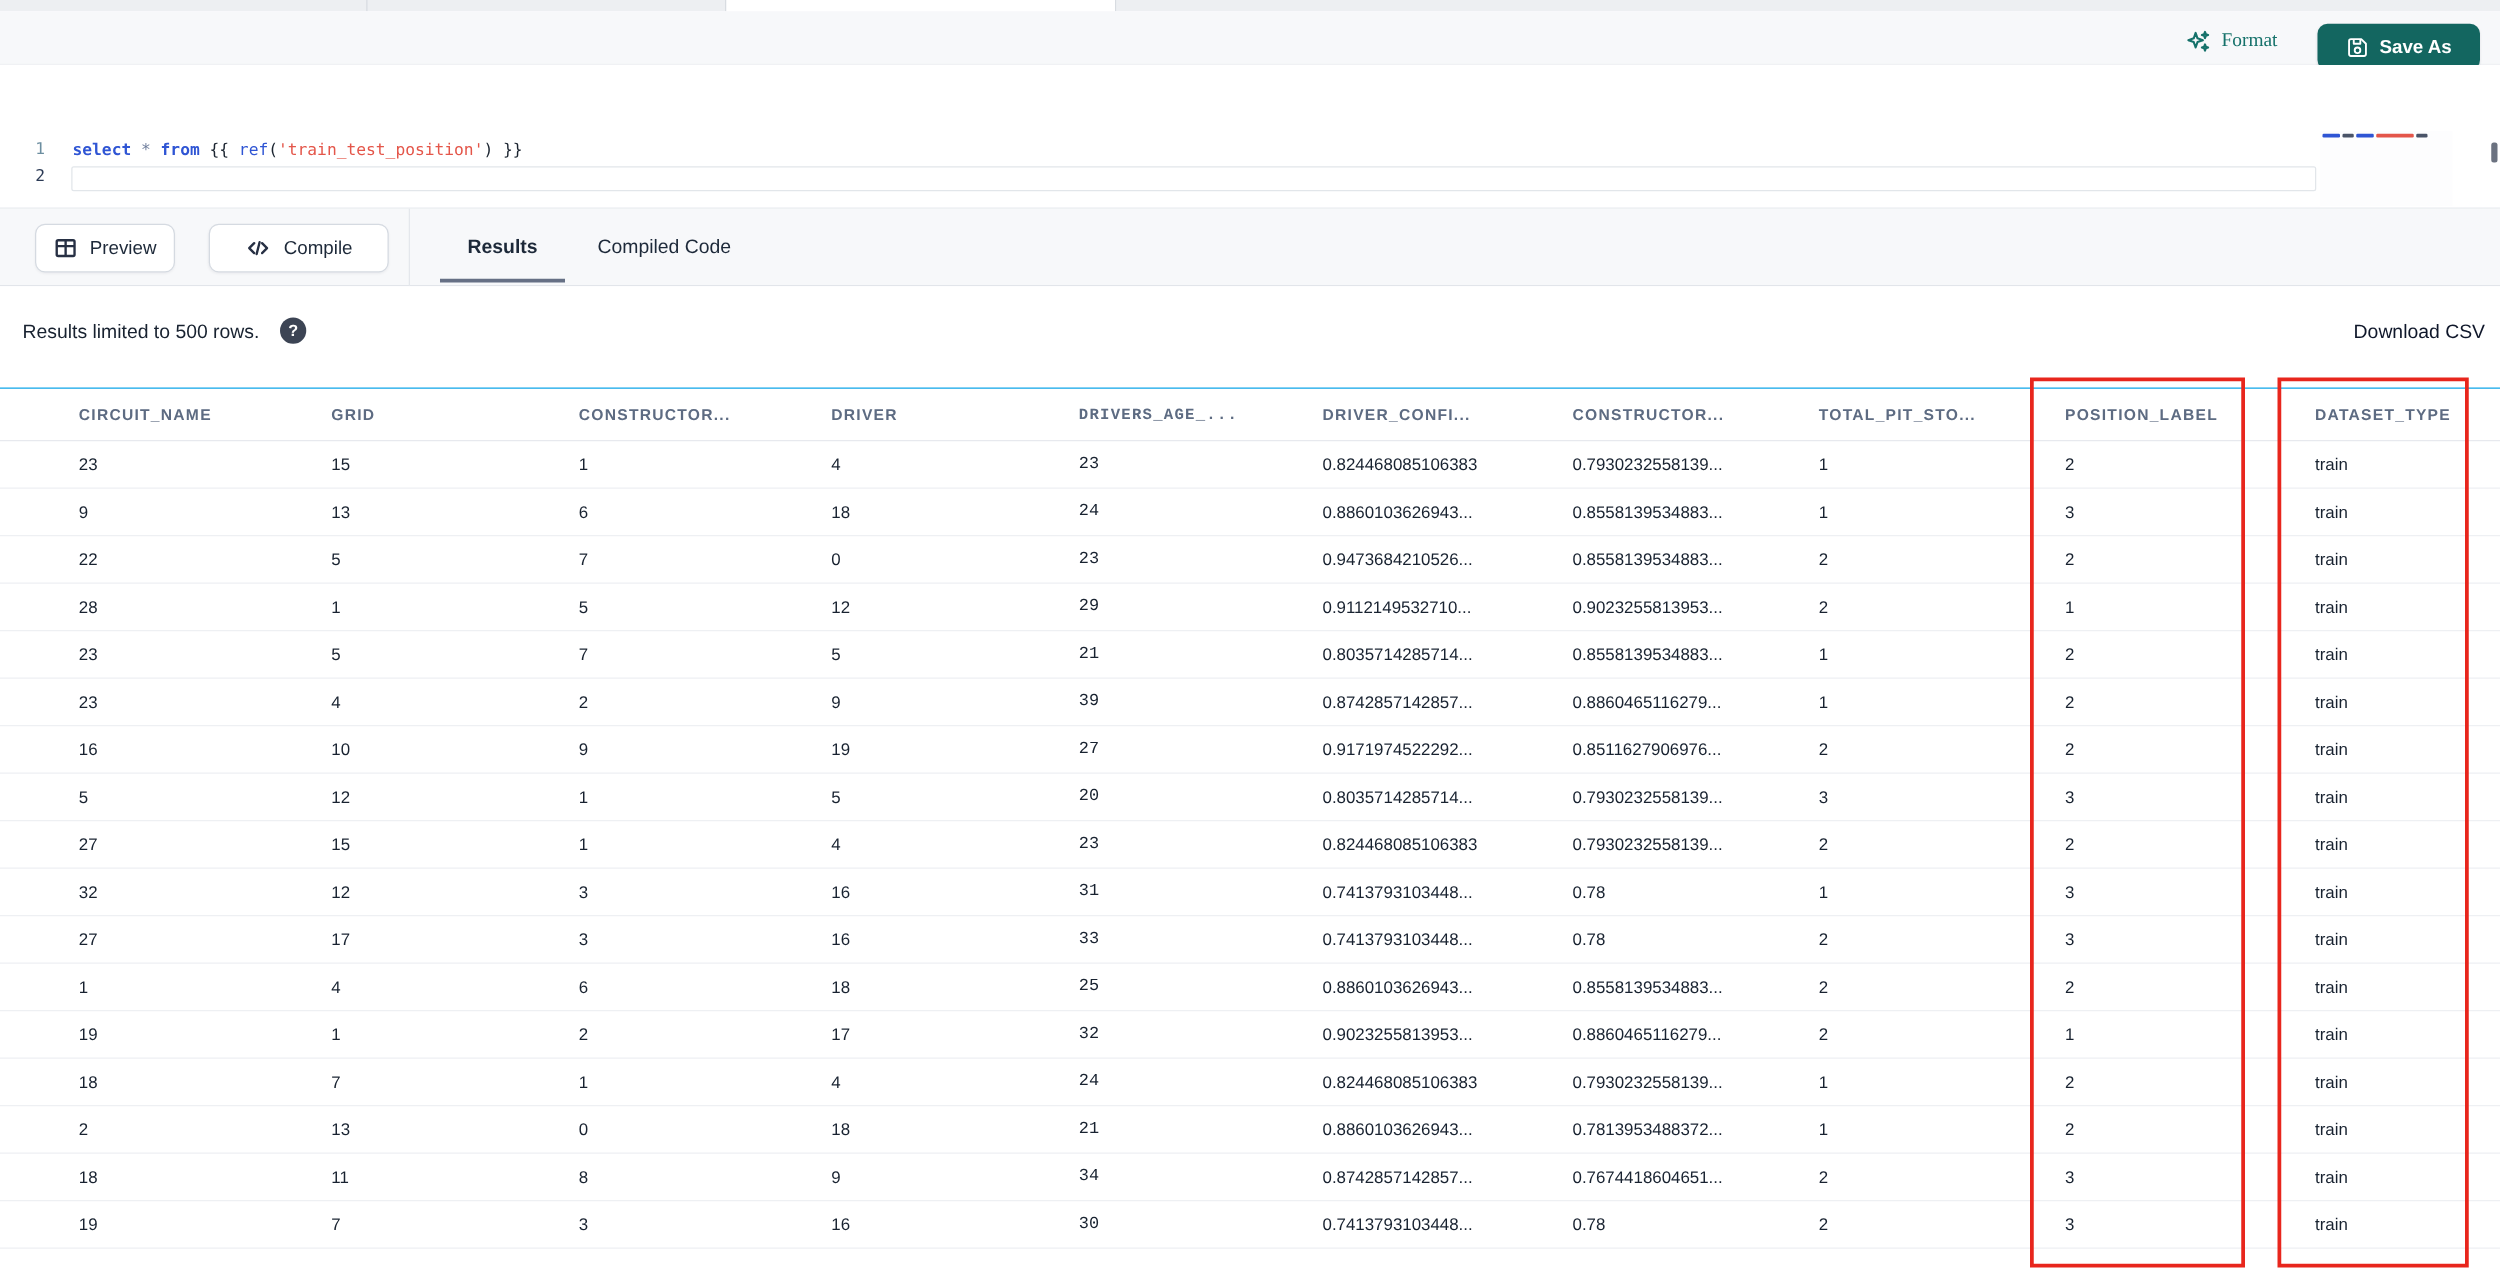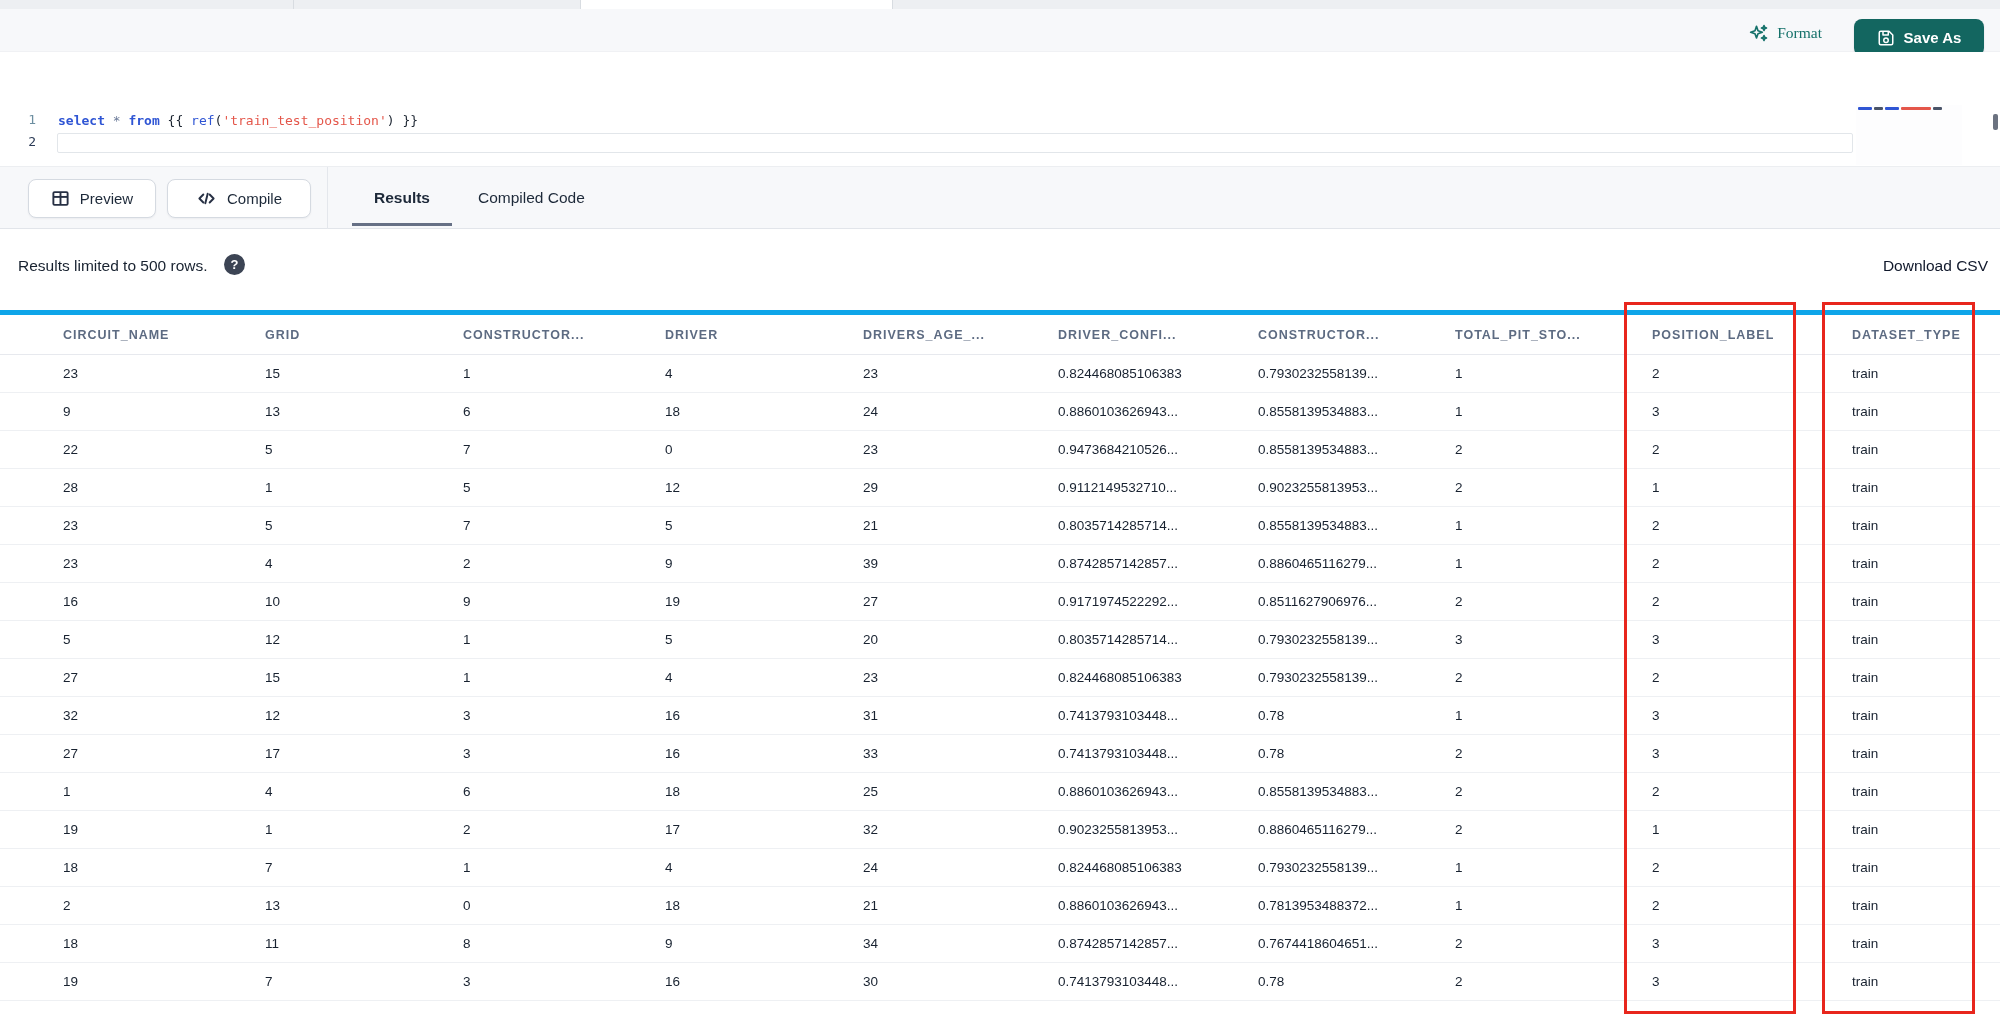--- a/index.html
+++ b/index.html
@@ -48,21 +48,21 @@
   .scrollbar-handle { position:absolute; left:1993px; top:62px; width:5px; height:16px;
                  background:#6b7280; border-radius:2px; }
 
   
   .action-bar { position:absolute; left:0; top:166px; width:2000px; height:63px; background:#f7f8fa;
                 border-top:1px solid #eceef1; border-bottom:1px solid #e2e5ea; }
   .btn { position:absolute; top:12px; height:39px; background:#ffffff; border:1px solid #d5dae1;
          border-radius:8px; display:flex; align-items:center; justify-content:center; gap:10px;
          font-size:15px; font-weight:500; color:#1d2939; cursor:pointer;
          box-shadow:0 1px 2px rgba(16,24,40,.05); }
-  .btn-preview { left:28px; width:128px; }
+  .btn-preview { left:28px; width:112px; }
   .btn-compile { left:167px; width:144px; }
   .vdivider { position:absolute; left:327px; top:0; width:1px; height:62px; background:#e4e7ec; }
   .tabs { position:absolute; left:350px; top:0; height:62px; display:flex; }
   .tab { position:relative; height:62px; display:flex; align-items:center; padding:0 24px;
          font-size:15.5px; color:#1d2939; cursor:pointer;text-align:center; }
   .tab.active { font-weight:600; }
   .tab.active::after { content:""; position:absolute; left:2px; right:2px; bottom:3px; height:3px;
          background:#667085; }
 
   
@@ -70,30 +70,30 @@
   .limit-text { position:absolute; left:18px; top:28px; font-size:15.5px; color:#182230; }
   .help-icon { position:absolute; left:224px; top:25px; width:21px; height:21px; border-radius:50%;
          background:#3c4454; color:#ffffff; font-size:13px; font-weight:bold; text-align:center;
          line-height:21px; cursor:pointer; }
   .download-csv { position:absolute; right:12px; top:28px; font-size:15.5px; color:#0f172a; cursor:pointer; }
 
   
   .results-table-wrap { position:absolute; left:0; top:310px; width:2000px; }
   table.results { width:2000px; table-layout:fixed; border-collapse:collapse; }
   table.results col { width:200px; }
-  table.results th { height:42px; border-top:5px solid #0ea5e9; border-bottom:1px solid #e7e9ee;
+  table.results th { height:42px; border-top:1px solid #0ea5e9; border-bottom:1px solid #e7e9ee;
         text-align:left; font-size:12.5px; font-weight:700; letter-spacing:.08em; color:#5d6b82;
         background:#fff; white-space:nowrap; overflow:hidden; }
   table.results td { height:38px; border-bottom:1px solid #eef0f3; font-size:13.5px; color:#182230;
         white-space:nowrap; overflow:hidden; background:#fff; }
   table.results th:nth-child(1), table.results td:nth-child(1) { padding-left:63px; }
   table.results th:nth-child(2), table.results td:nth-child(2) { padding-left:65px; }
   table.results th:nth-child(3), table.results td:nth-child(3) { padding-left:63px; }
   table.results th:nth-child(4), table.results td:nth-child(4) { padding-left:65px; }
-  table.results th:nth-child(5), table.results td:nth-child(5) { padding-left:63px; }
+  table.results th:nth-child(5), table.results td:nth-child(5) { padding-left:63px;font-family:Liberation Mono, monospace; }
   table.results th:nth-child(6), table.results td:nth-child(6) { padding-left:58px; }
   table.results th:nth-child(7), table.results td:nth-child(7) { padding-left:58px; }
   table.results th:nth-child(8), table.results td:nth-child(8) { padding-left:55px; }
   table.results th:nth-child(9), table.results td:nth-child(9) { padding-left:52px; }
   table.results th:nth-child(10), table.results td:nth-child(10) { padding-left:52px; }
 
   
   .ann-box { position:absolute; border:3px solid #e8261d; background:transparent; z-index:6; }
   .ann-1 { left:1624px; top:302px; width:172px; height:712px; }
   .ann-2 { left:1822px; top:302px; width:153px; height:712px; }

